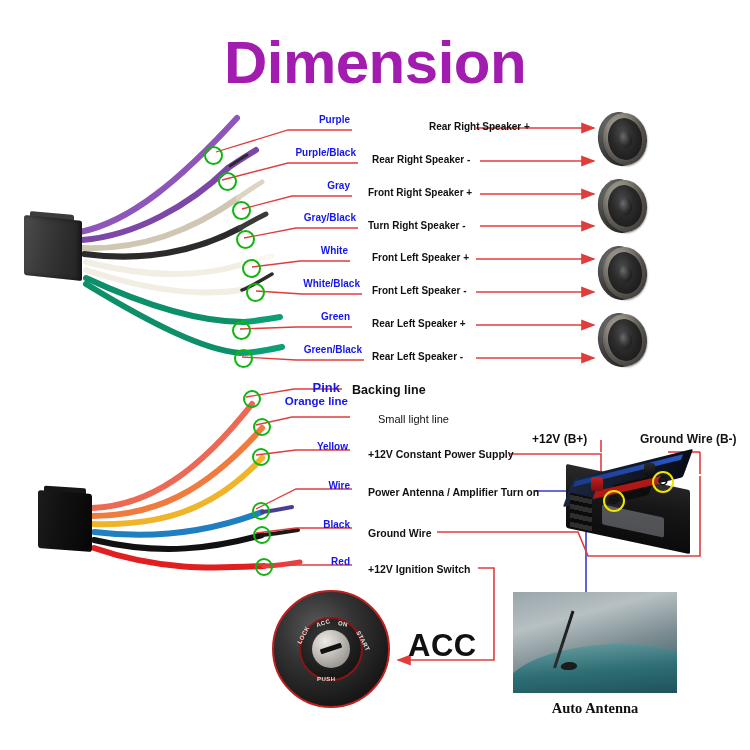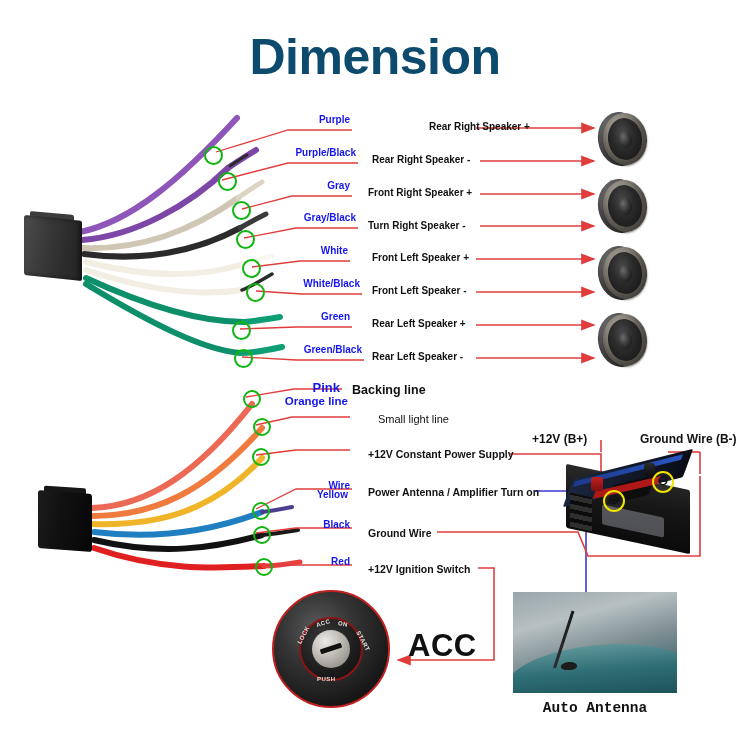--- a/index.html
+++ b/index.html
@@ -21,23 +21,23 @@
     width: 750px;
     height: 750px;
   }
 
   
   #title {
     position: absolute;
     left: 0; top: 28px;
     width: 750px;
     text-align: center;
-    font-size: 50px;
-    font-weight: bold;
-    color: #0c4a6e;
+    font-size: 60px;
+    font-weight: bold;
+    color: #a21caf;
     letter-spacing: -0.5px;
     font-family: "Liberation Sans", sans-serif;
   }
 
   
   .wirelabel {
     position: absolute;
     color: #1515ee;
     font-weight: bold;
     font-size: 10px;
@@ -78,21 +78,21 @@
     font-family: "Liberation Sans", sans-serif;
   }
   #antenna-caption {
     position: absolute;
     left: 505px; top: 700px;
     width: 180px;
     text-align: center;
     font-size: 14.5px;
     font-weight: bold;
     color: #111111;
-    font-family: Liberation Mono, monospace;
+    font-family: Liberation Serif, serif;
   }
 
   
   #connector-top {
     position: absolute;
     left: 24px; top: 218px;
     width: 58px; height: 60px;
     background: linear-gradient(100deg,#4d4d4d 0%,#3a3a3a 35%,#2c2c2c 70%,#242424 100%);
     border-radius: 3px 2px 2px 3px;
     transform: skewY(6deg);
@@ -506,21 +506,21 @@
   </div>
   <div class="speaker" style="left:596px; top:309px;">
     <div class="basket"></div>
     <div class="rim"></div>
     <div class="cone"></div>
     <div class="dome"></div>
   </div>
 
   <div class="wirelabel" style="left:290px; top:380px; width:50px; font-size:13px;">Pink</div>
   <div class="wirelabel" style="left:270px; top:395px; width:78px; font-size:11.5px;">Orange line</div>
-  <div class="wirelabel" style="left:292px; top:441px; width:56px;margin-top:48px;">Yellow</div>
+  <div class="wirelabel" style="left:292px; top:441px; width:56px;">Yellow</div>
   <div class="wirelabel" style="left:300px; top:480px; width:50px;">Wire</div>
   <div class="wirelabel" style="left:296px; top:519px; width:54px;">Black</div>
   <div class="wirelabel" style="left:300px; top:556px; width:50px;">Red</div>
 
   <div class="funclabel big" style="left:352px; top:383px;">Backing line</div>
   <div class="funclabel mid" style="left:378px; top:413px; font-weight:normal;">Small light line</div>
   <div class="funclabel" style="left:368px; top:448px; font-size:10.5px;">+12V Constant Power Supply</div>
   <div class="funclabel" style="left:368px; top:486px; font-size:10.5px;">Power Antenna / Amplifier Turn on</div>
   <div class="funclabel" style="left:368px; top:527px; font-size:10.5px;">Ground Wire</div>
   <div class="funclabel" style="left:368px; top:563px; font-size:10.5px;">+12V  Ignition Switch</div>

